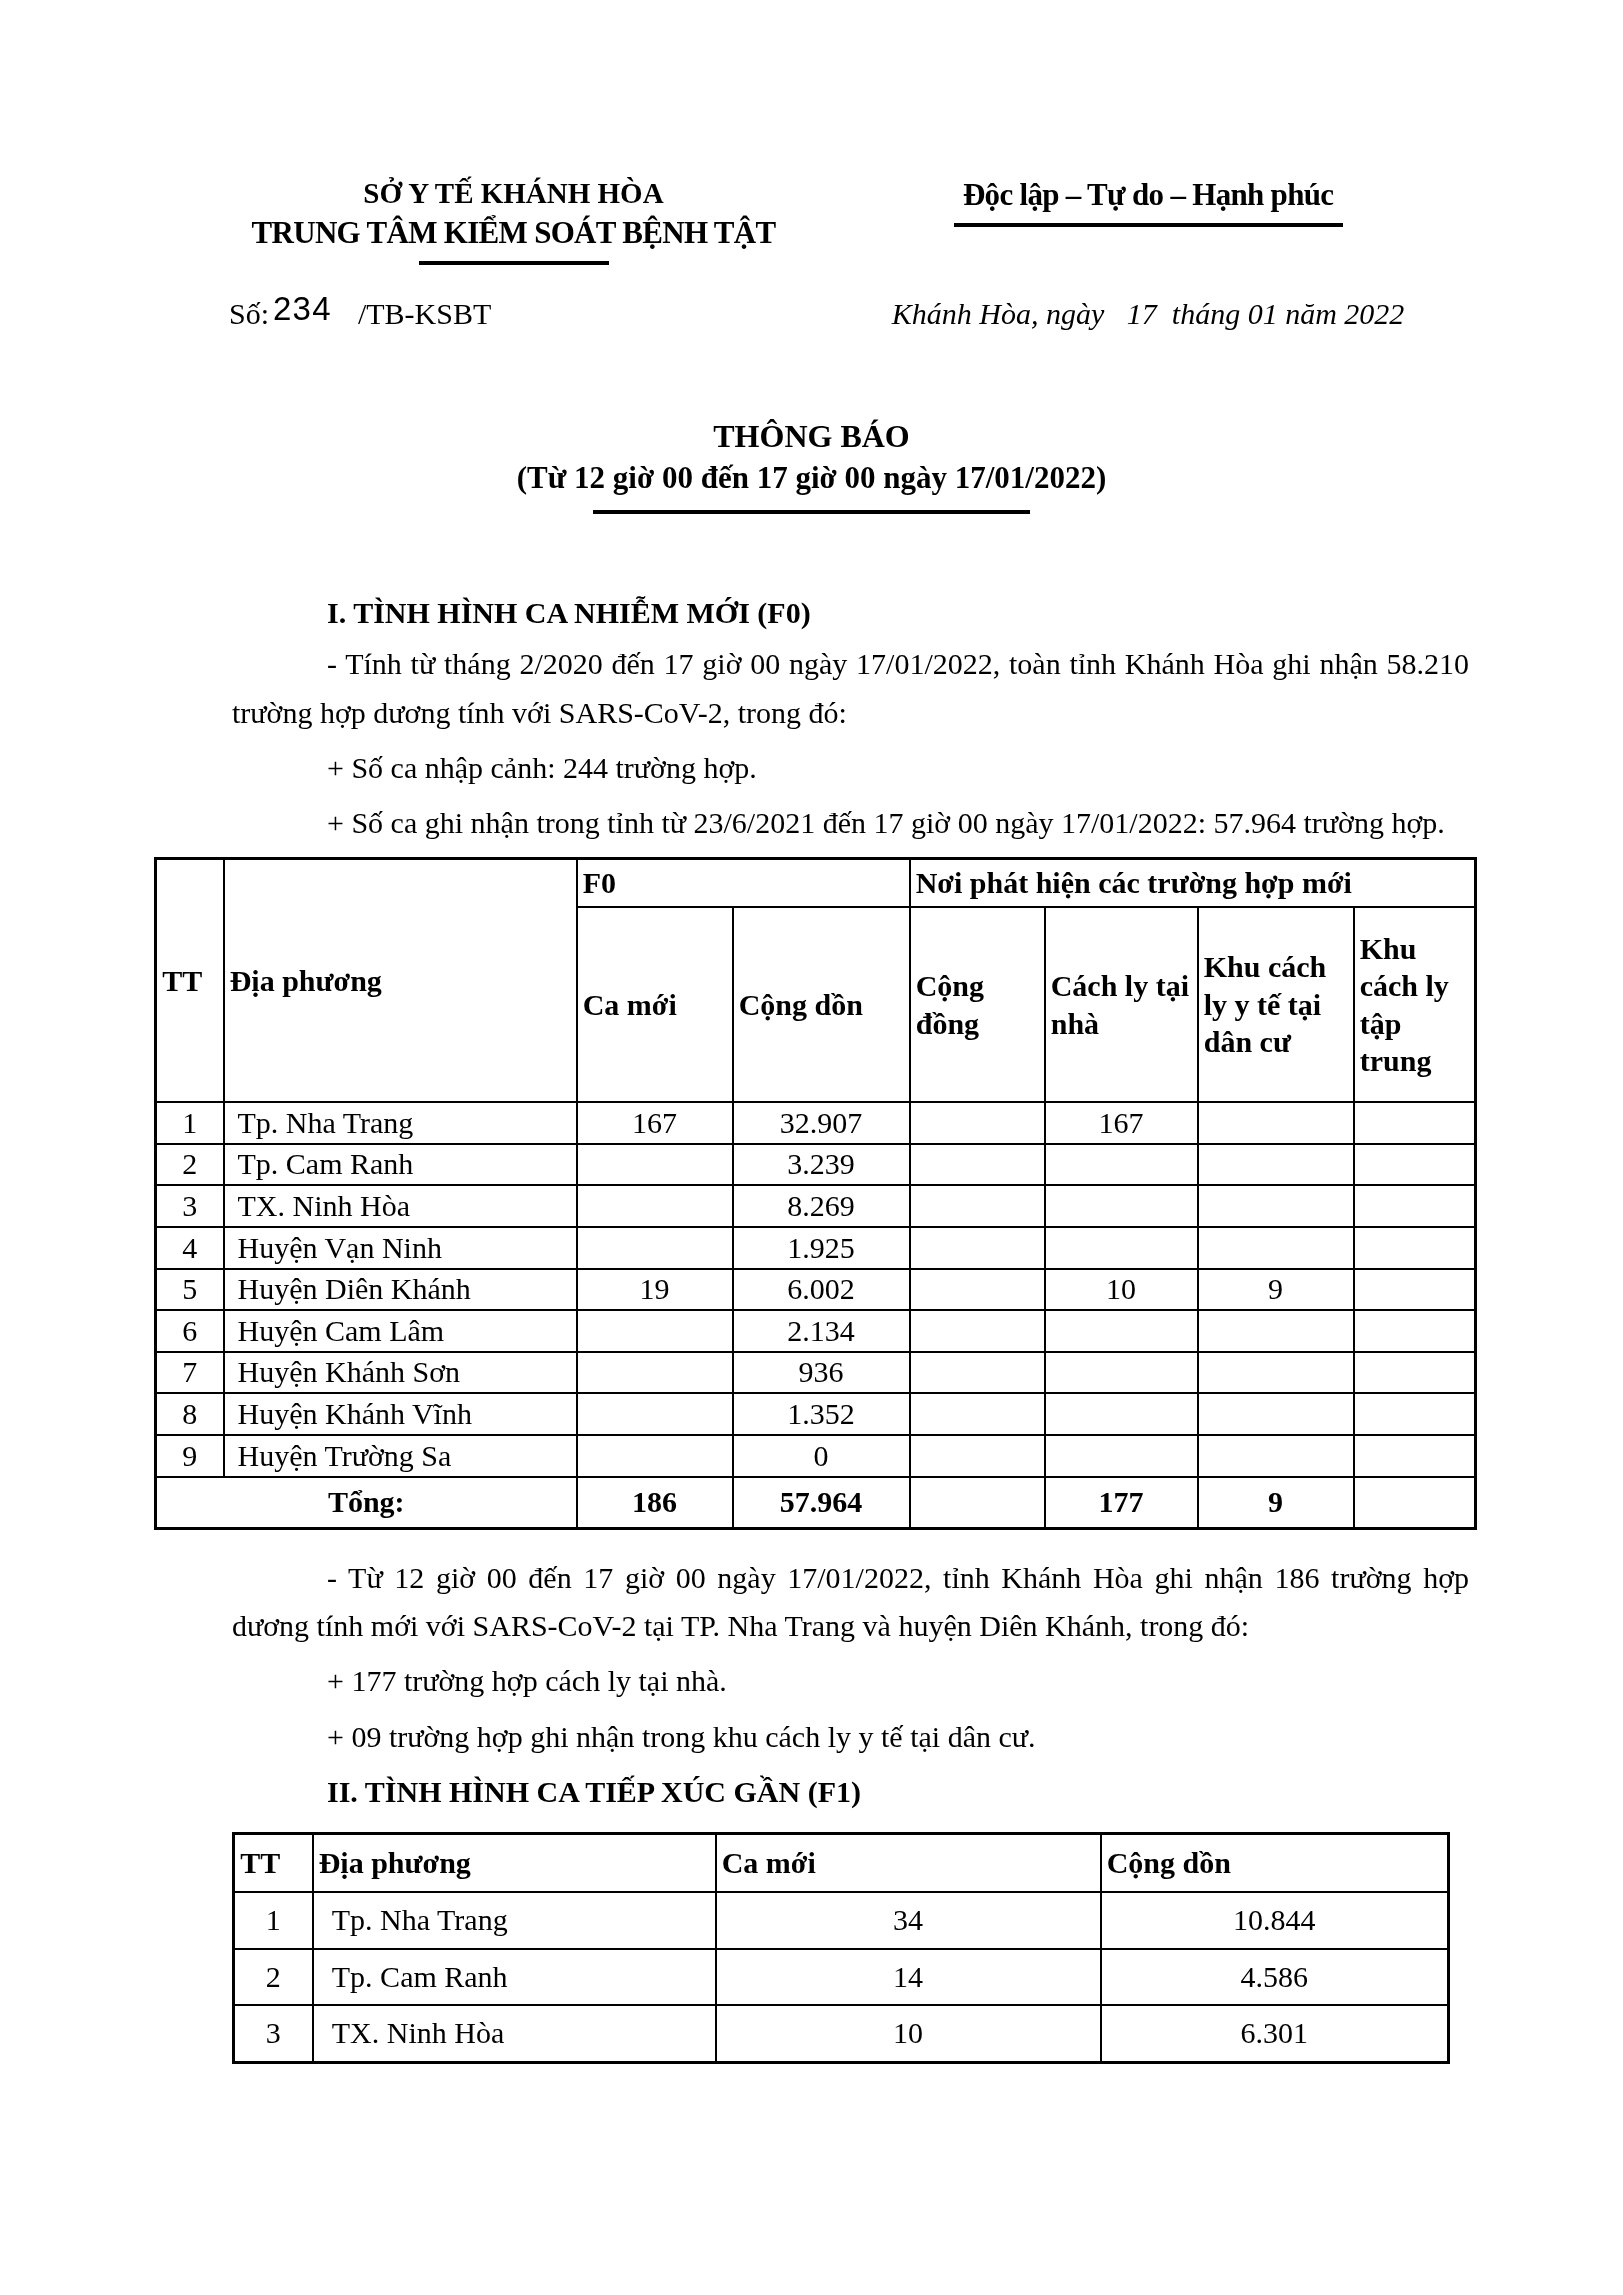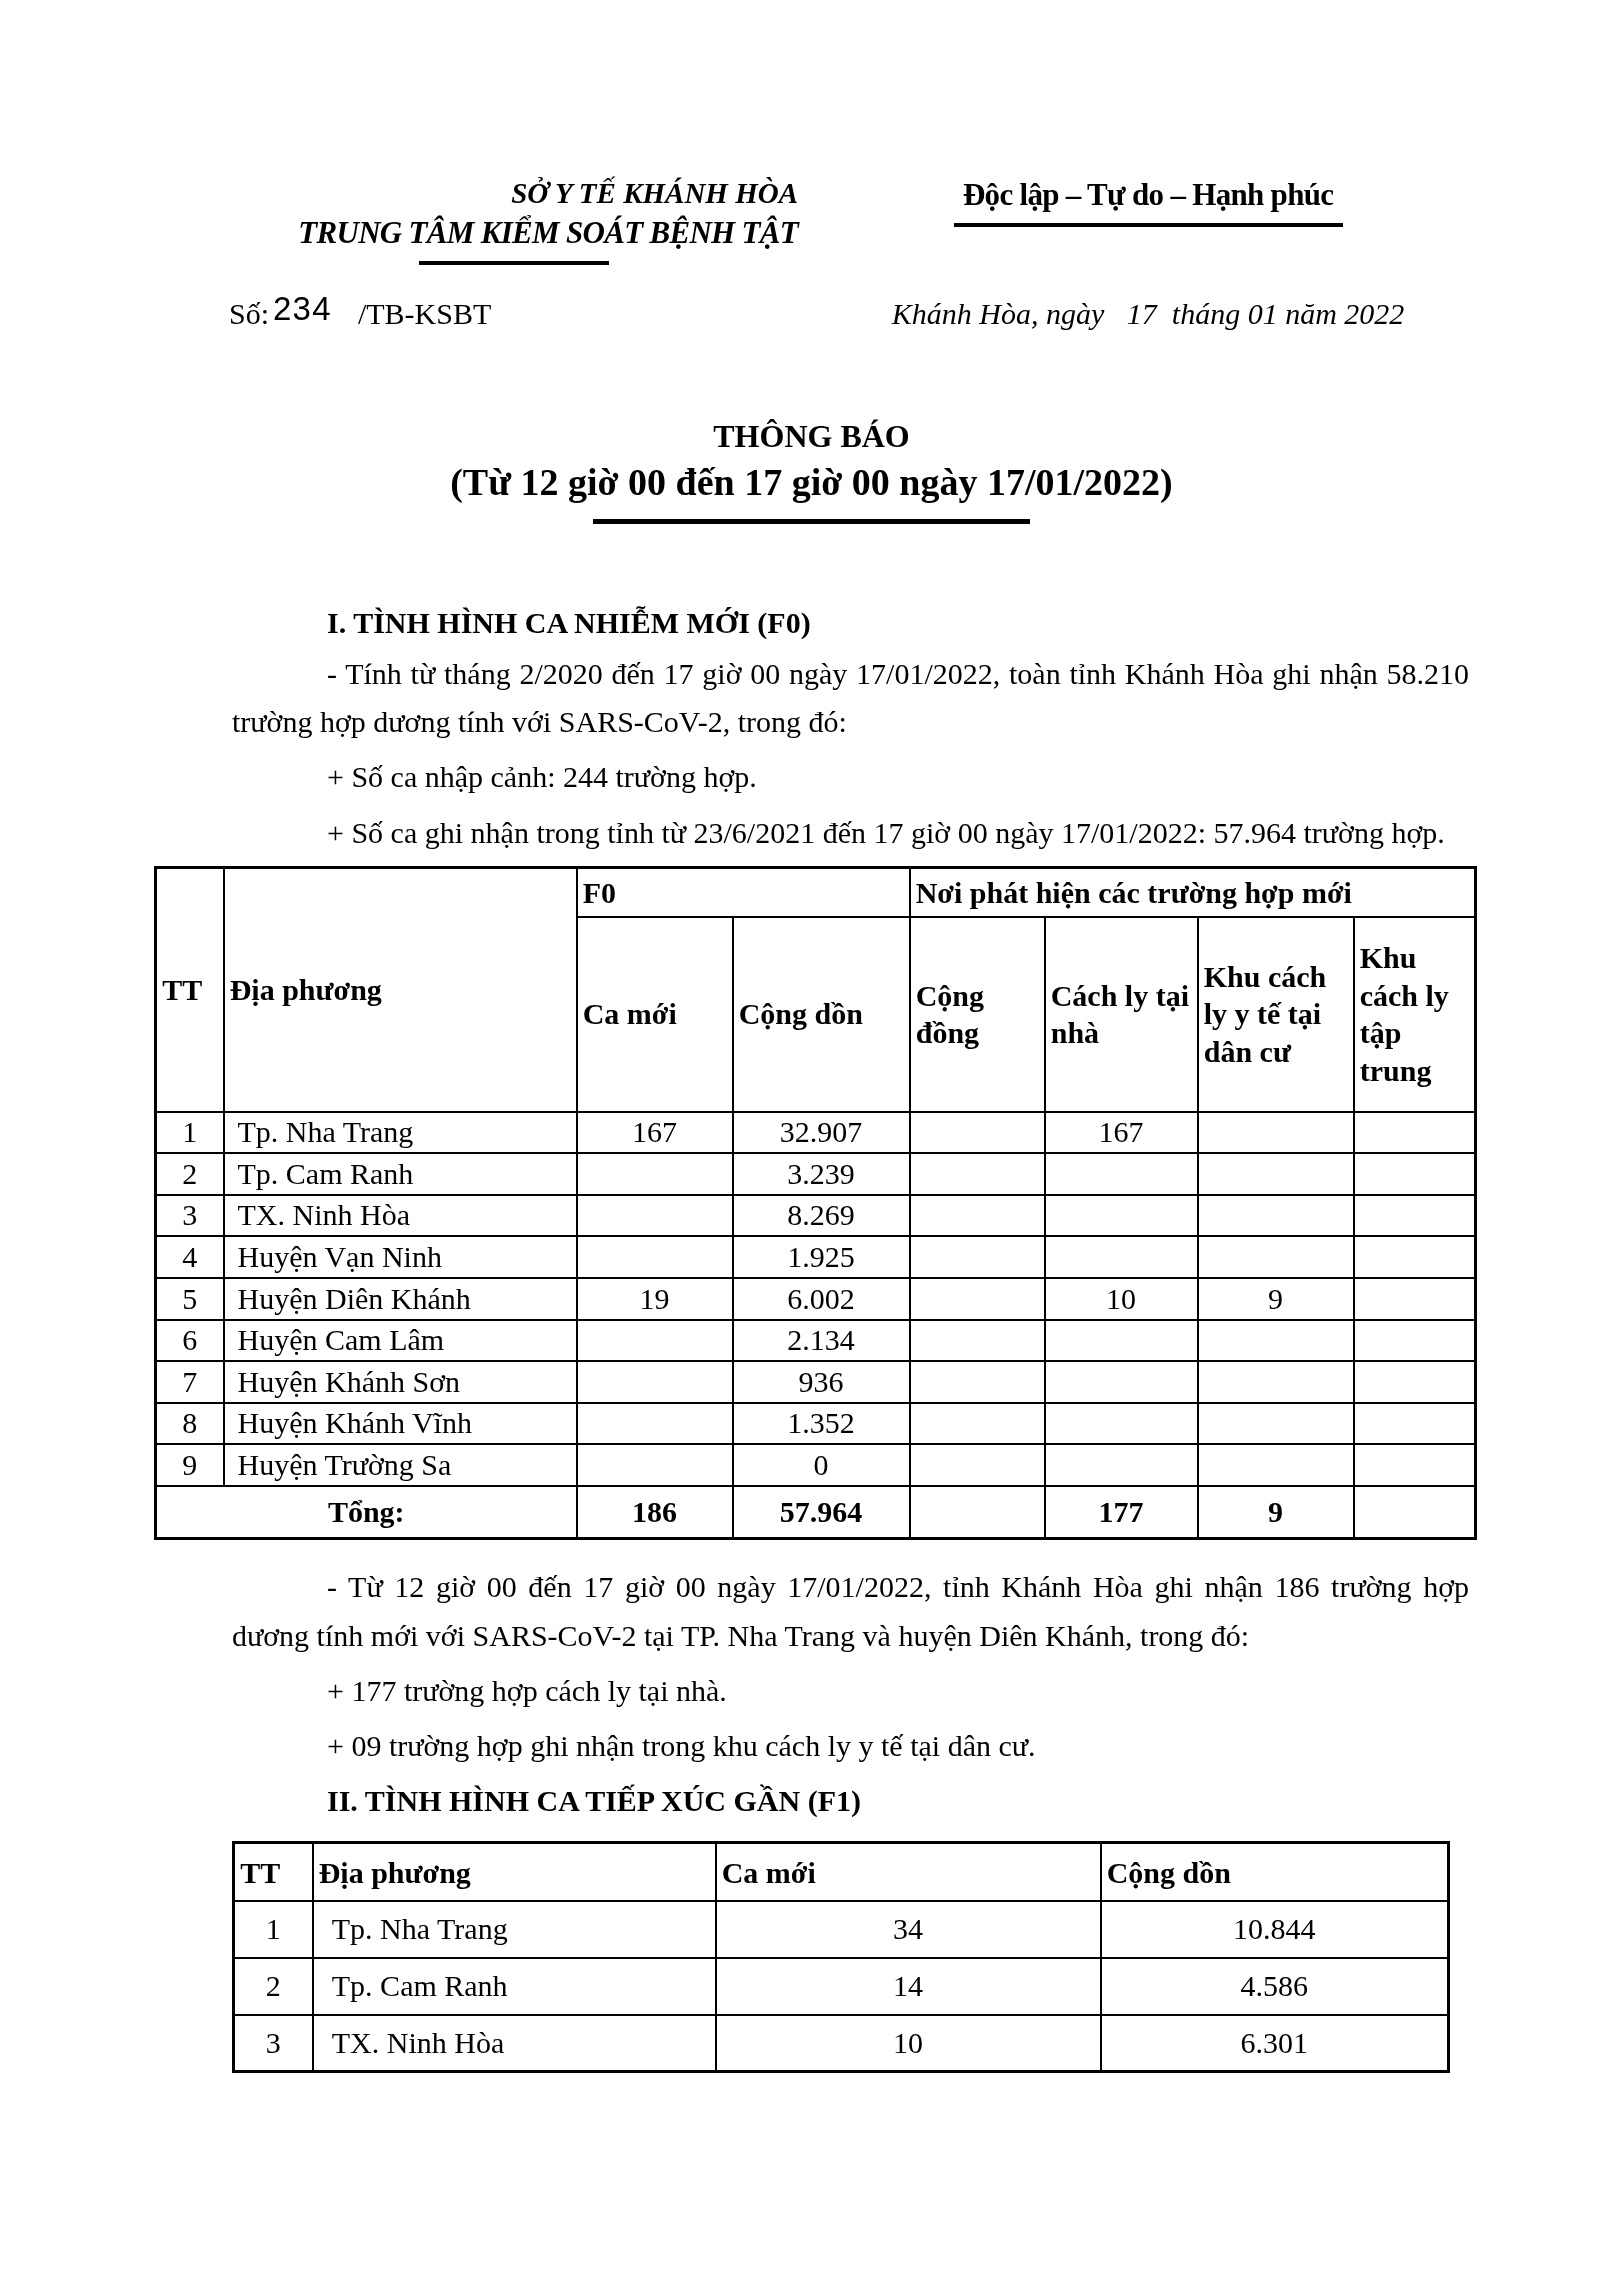--- a/index.html
+++ b/index.html
@@ -8,40 +8,40 @@
     width:1623px; height:2295px;
     margin:0 auto;
     background:#ffffff;
     color:#000;
     font-family:"Liberation Serif","DejaVu Serif",serif;
     font-size:30px;
     overflow:hidden;
   }
   
   .hdr-row { display:flex; padding-left:229px; margin-top:175px; }
-  .hdr-left  { width:569px; text-align:right;font-style:italic; }
+  .hdr-left  { width:569px; text-align:center; }
   .hdr-right { width:661px; margin-left:19.6px; text-align:center; }
   .hdr-line1 { font-weight:bold; font-size:29px; line-height:1.3; }
   .hdr-line2 { font-weight:bold; font-size:31px; line-height:1.3; letter-spacing:-0.7px; }
   .rule { background:#000; height:3.9px; margin:7.9px auto 0 auto; }
   .rule-agency { width:190px; }
   .rule-motto  { width:389px; }
   .num-row { display:flex; padding-left:229px; margin-top:29px; align-items:baseline; }
   .num-left  { width:569px; text-align:left; }
   .num-right { width:661px; margin-left:19.6px; text-align:center; font-style:italic; }
   .doc-num {
     font-family:"Liberation Sans","DejaVu Sans",sans-serif;
     font-size:33px; position:relative; top:-3.3px; letter-spacing:1.3px; margin-left:3.9px;
   }
   .doc-suffix { margin-left:26px; }
   
   .title-block { margin:84px 154px 0 154px; text-align:center; }
   .title-main     { font-weight:bold; font-size:32px; line-height:1.3; }
   .title-subtitle { font-weight:bold; font-size:31px; line-height:1.35; margin-top:3.9px; }
-  .title-period   { font-weight:bold; font-size:38px; line-height:1.35; }
+  .title-period   { font-weight:bold; font-size:31px; line-height:1.35; }
   .rule-title { width:437px; height:4.6px; margin-top:10.5px; }
   
   .h-sec {
     font-weight:bold; line-height:1.35;
     margin:79px 154px 6.5px 232px; text-indent:95px;
   }
   .h-sec2 { margin-top:10.5px; }
   p.body {
     margin:0 154px 6.5px 232px; text-indent:95px;
     text-align:justify; line-height:1.62;

